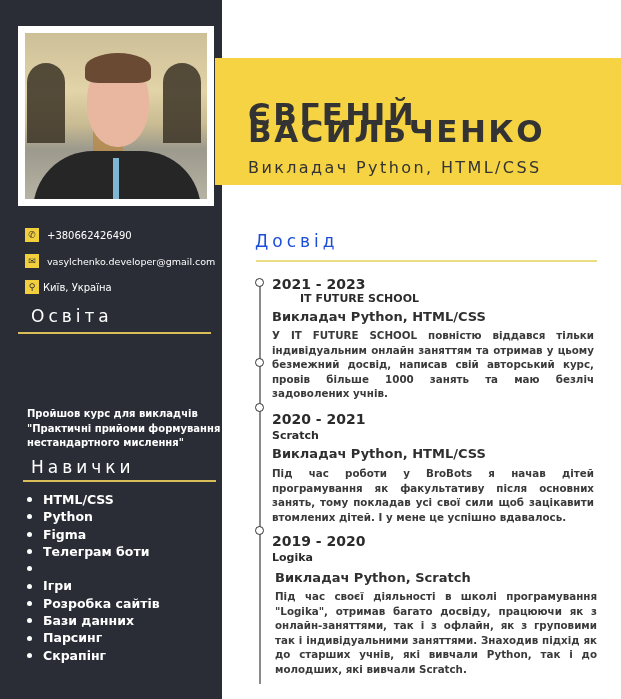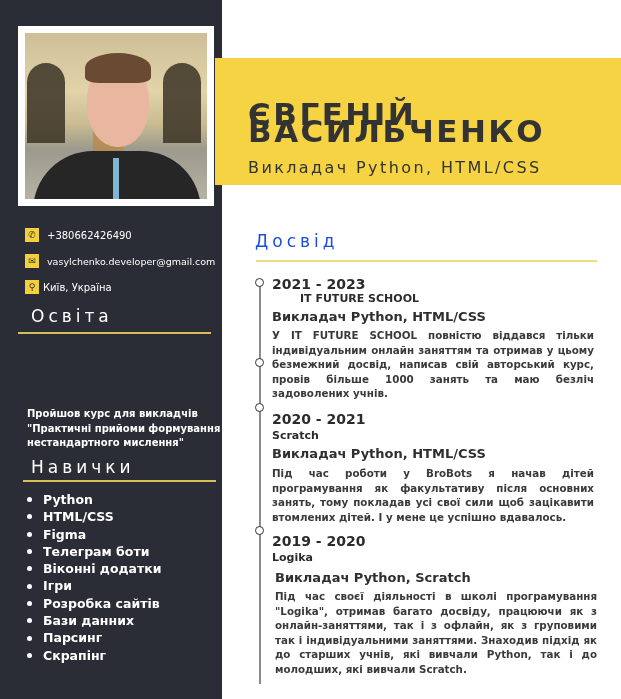--- a/index.html
+++ b/index.html
@@ -82,37 +82,36 @@
   <div class="side-rule" style="top:332px;"></div>
 
   <div class="edu-block" style="top:407px;">Пройшов курс для викладчів "Практичні прийоми формування нестандартного мислення"</div>
 
   <div class="side-heading" style="top:457px;">Навички</div>
   <div class="side-rule" style="top:480px; left:23px;"></div>
 
   <ul class="skills">
     <li>
         <span class="dot"></span>
-        <span>Python</span>
+        <span>HTML/CSS</span>
       </li>
     <li>
         <span class="dot"></span>
-        <span>HTML/CSS</span>
+        <span>Python</span>
       </li>
     <li>
         <span class="dot"></span>
         <span>Figma</span>
       </li>
     <li>
         <span class="dot"></span>
         <span>Телеграм боти</span>
       </li>
     <li>
         <span class="dot"></span>
-        <span>Віконні додатки</span>
       </li>
     <li>
         <span class="dot"></span>
         <span>Ігри</span>
       </li>
     <li>
         <span class="dot"></span>
         <span>Розробка сайтів</span>
       </li>
     <li>

